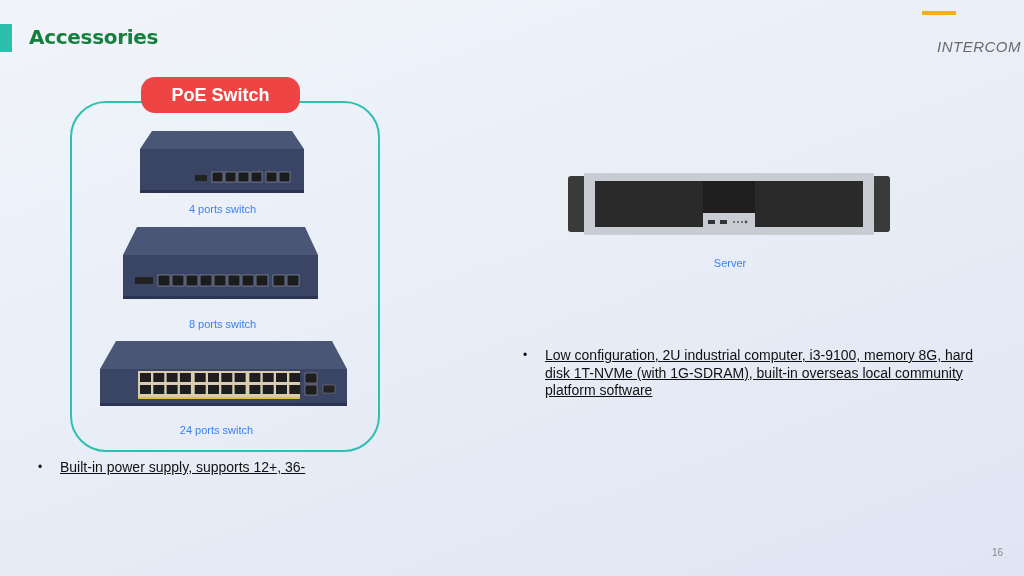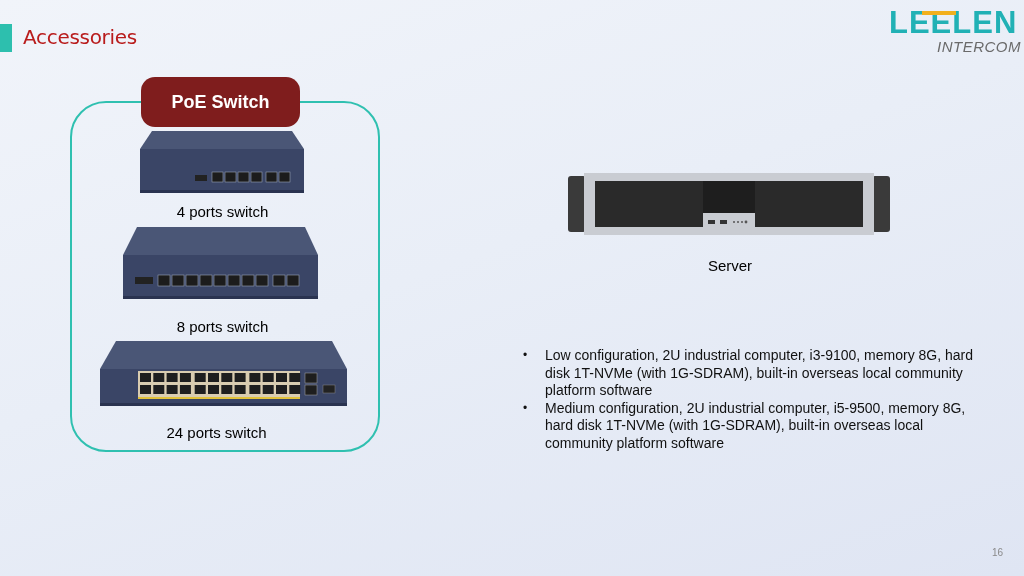--- a/index.html
+++ b/index.html
@@ -8,65 +8,64 @@
     position: relative;
     background: linear-gradient(160deg, #f1f4fa 0%, #e9eef7 45%, #dfe5f3 100%);
     font-family: "Liberation Sans", sans-serif;
     color: #111;
   }
   .title-bar {
     position: absolute; left: 0; top: 24px; width: 12px; height: 28px;
     background: #2dbfae;
   }
   .title {
-    position: absolute; left: 23px; top: 25px;
-    font-family: "DejaVu Sans", sans-serif; font-weight: normal; font-size: 20px;
-    letter-spacing: -0.3px; color: #b91c1c;
+    position: absolute; left: 29px; top: 25px;
+    font-family: "DejaVu Sans", sans-serif; font-weight: bold; font-size: 20px;
+    letter-spacing: -0.3px; color: #15803d;
   }
   .logo { position: absolute; left: 885px; top: 5px; width: 130px; height: 52px; }
   .logo-word {
     position: absolute; left: 4px; top: 2px;
     font-family: "Liberation Sans", sans-serif; font-weight: bold; font-size: 31px;
     color: #21b1b5; letter-spacing: 1px; line-height: 1;
   }
   .logo-bar { position: absolute; left: 37px; top: 6px; width: 34px; height: 4px; background: #f2b01e; }
   .logo-sub {
     position: absolute; left: 36px; top: 33px;
     font-family: "Liberation Sans", sans-serif; font-style: italic; font-size: 15px;
     color: #6a6a6a; letter-spacing: 0.5px; margin-left: 16px;
   }
   .poe-frame {
     position: absolute; left: 70px; top: 101px; width: 310px; height: 351px;
     border: 2.5px solid #2fc0b0; border-radius: 36px;
   }
   .poe-badge {
-    position: absolute; left: 141px; top: 77px; width: 159px; height: 50px;
-    background: #7f1d1d; border-radius: 14px;
+    position: absolute; left: 141px; top: 77px; width: 159px; height: 36px;
+    background: #ef4444; border-radius: 14px;
     color: #fff; font-weight: bold; font-size: 18px;
     display: flex; align-items: center; justify-content: center;
   }
-  .device-label { position: absolute; font-size: 15px; color: #000000; text-align: center; }
+  .device-label { position: absolute; font-size: 11px; color: #3b82f6; text-align: center; }
   .switch svg, .server svg { position: absolute; display: block; }
   .bullets { position: absolute; list-style: none; font-size: 14px; line-height: 17.5px; color: #111; }
-  .bullets li { position: relative; padding-left: 22px; }
+  .bullets li { position: relative; padding-left: 22px; text-decoration: underline; }
   .bullets li::before {
     content: "\2022"; position: absolute; left: 0; top: 0; font-size: 12px;
   }
   .left-bullets { left: 38px; top: 459px; width: 500px; }
   .right-bullets { left: 523px; top: 347px; width: 470px; }
   .page-num { position: absolute; left: 992px; top: 547px; font-size: 10px; color: #8a8a8a; text-align: center; }
 </style>
 </head>
 <body>
 
 <div class="title-bar"></div>
 <div class="title">Accessories</div>
 
 <div class="logo">
-  <div class="logo-word">LEELEN</div>
   <div class="logo-bar"></div>
   <div class="logo-sub">INTERCOM</div>
 </div>
 
 <div class="poe-frame"></div>
 <div class="poe-badge">PoE Switch</div>
 
 <div class="switch">
   <svg style="left:140px;top:131px" width="165" height="62" viewBox="0 0 165 62">
     <polygon points="12,0 152,0 164,18 0,18" fill="#4a5676"></polygon>
@@ -141,20 +140,21 @@
         <rect x="189.3" y="44" width="11" height="9"></rect>
       </g>
     <rect x="205" y="32" width="12" height="10" fill="#1e1e1e" stroke="#aaa" stroke-width="0.5"></rect>
     <rect x="205" y="44" width="12" height="10" fill="#1e1e1e" stroke="#aaa" stroke-width="0.5"></rect>
     <rect x="223" y="44" width="12" height="8" fill="#222" stroke="#888" stroke-width="0.5"></rect>
   </svg>
 </div>
 <div class="device-label" style="left:139px;top:424px;width:155px">24 ports switch</div>
 
 <ul class="bullets left-bullets">
+  <li>Built-in power supply, supports 12+, 36-</li>
 </ul>
 
 <div class="server">
   <svg style="left:568px;top:173px" width="322" height="62" viewBox="0 0 322 62">
     <rect x="0" y="3" width="18" height="56" rx="3" fill="#3a3a3a"></rect>
     <rect x="304" y="3" width="18" height="56" rx="3" fill="#3a3a3a"></rect>
     <rect x="16" y="0" width="290" height="62" fill="#c9ccd2"></rect>
     <rect x="27" y="8" width="108" height="46" fill="#2a2a2a"></rect>
     <rect x="187" y="8" width="108" height="46" fill="#2a2a2a"></rect>
     <rect x="135" y="8" width="52" height="32" fill="#1e1e1e"></rect>
@@ -165,16 +165,15 @@
         <circle cx="170" cy="49" r="1"></circle>
         <circle cx="174" cy="49" r="1"></circle>
         <circle cx="178" cy="49" r="1.4"></circle>
       </g>
   </svg>
 </div>
 <div class="device-label" style="left:680px;top:257px;width:100px">Server</div>
 
 <ul class="bullets right-bullets">
   <li>Low configuration, 2U industrial computer, i3-9100, memory 8G, hard disk 1T-NVMe (with 1G-SDRAM), built-in overseas local community platform software</li>
-  <li>Medium configuration, 2U industrial computer, i5-9500, memory 8G, hard disk 1T-NVMe (with 1G-SDRAM), built-in overseas local community platform software</li>
 </ul>
 
 <div class="page-num">16</div>
 
 </body></html>

